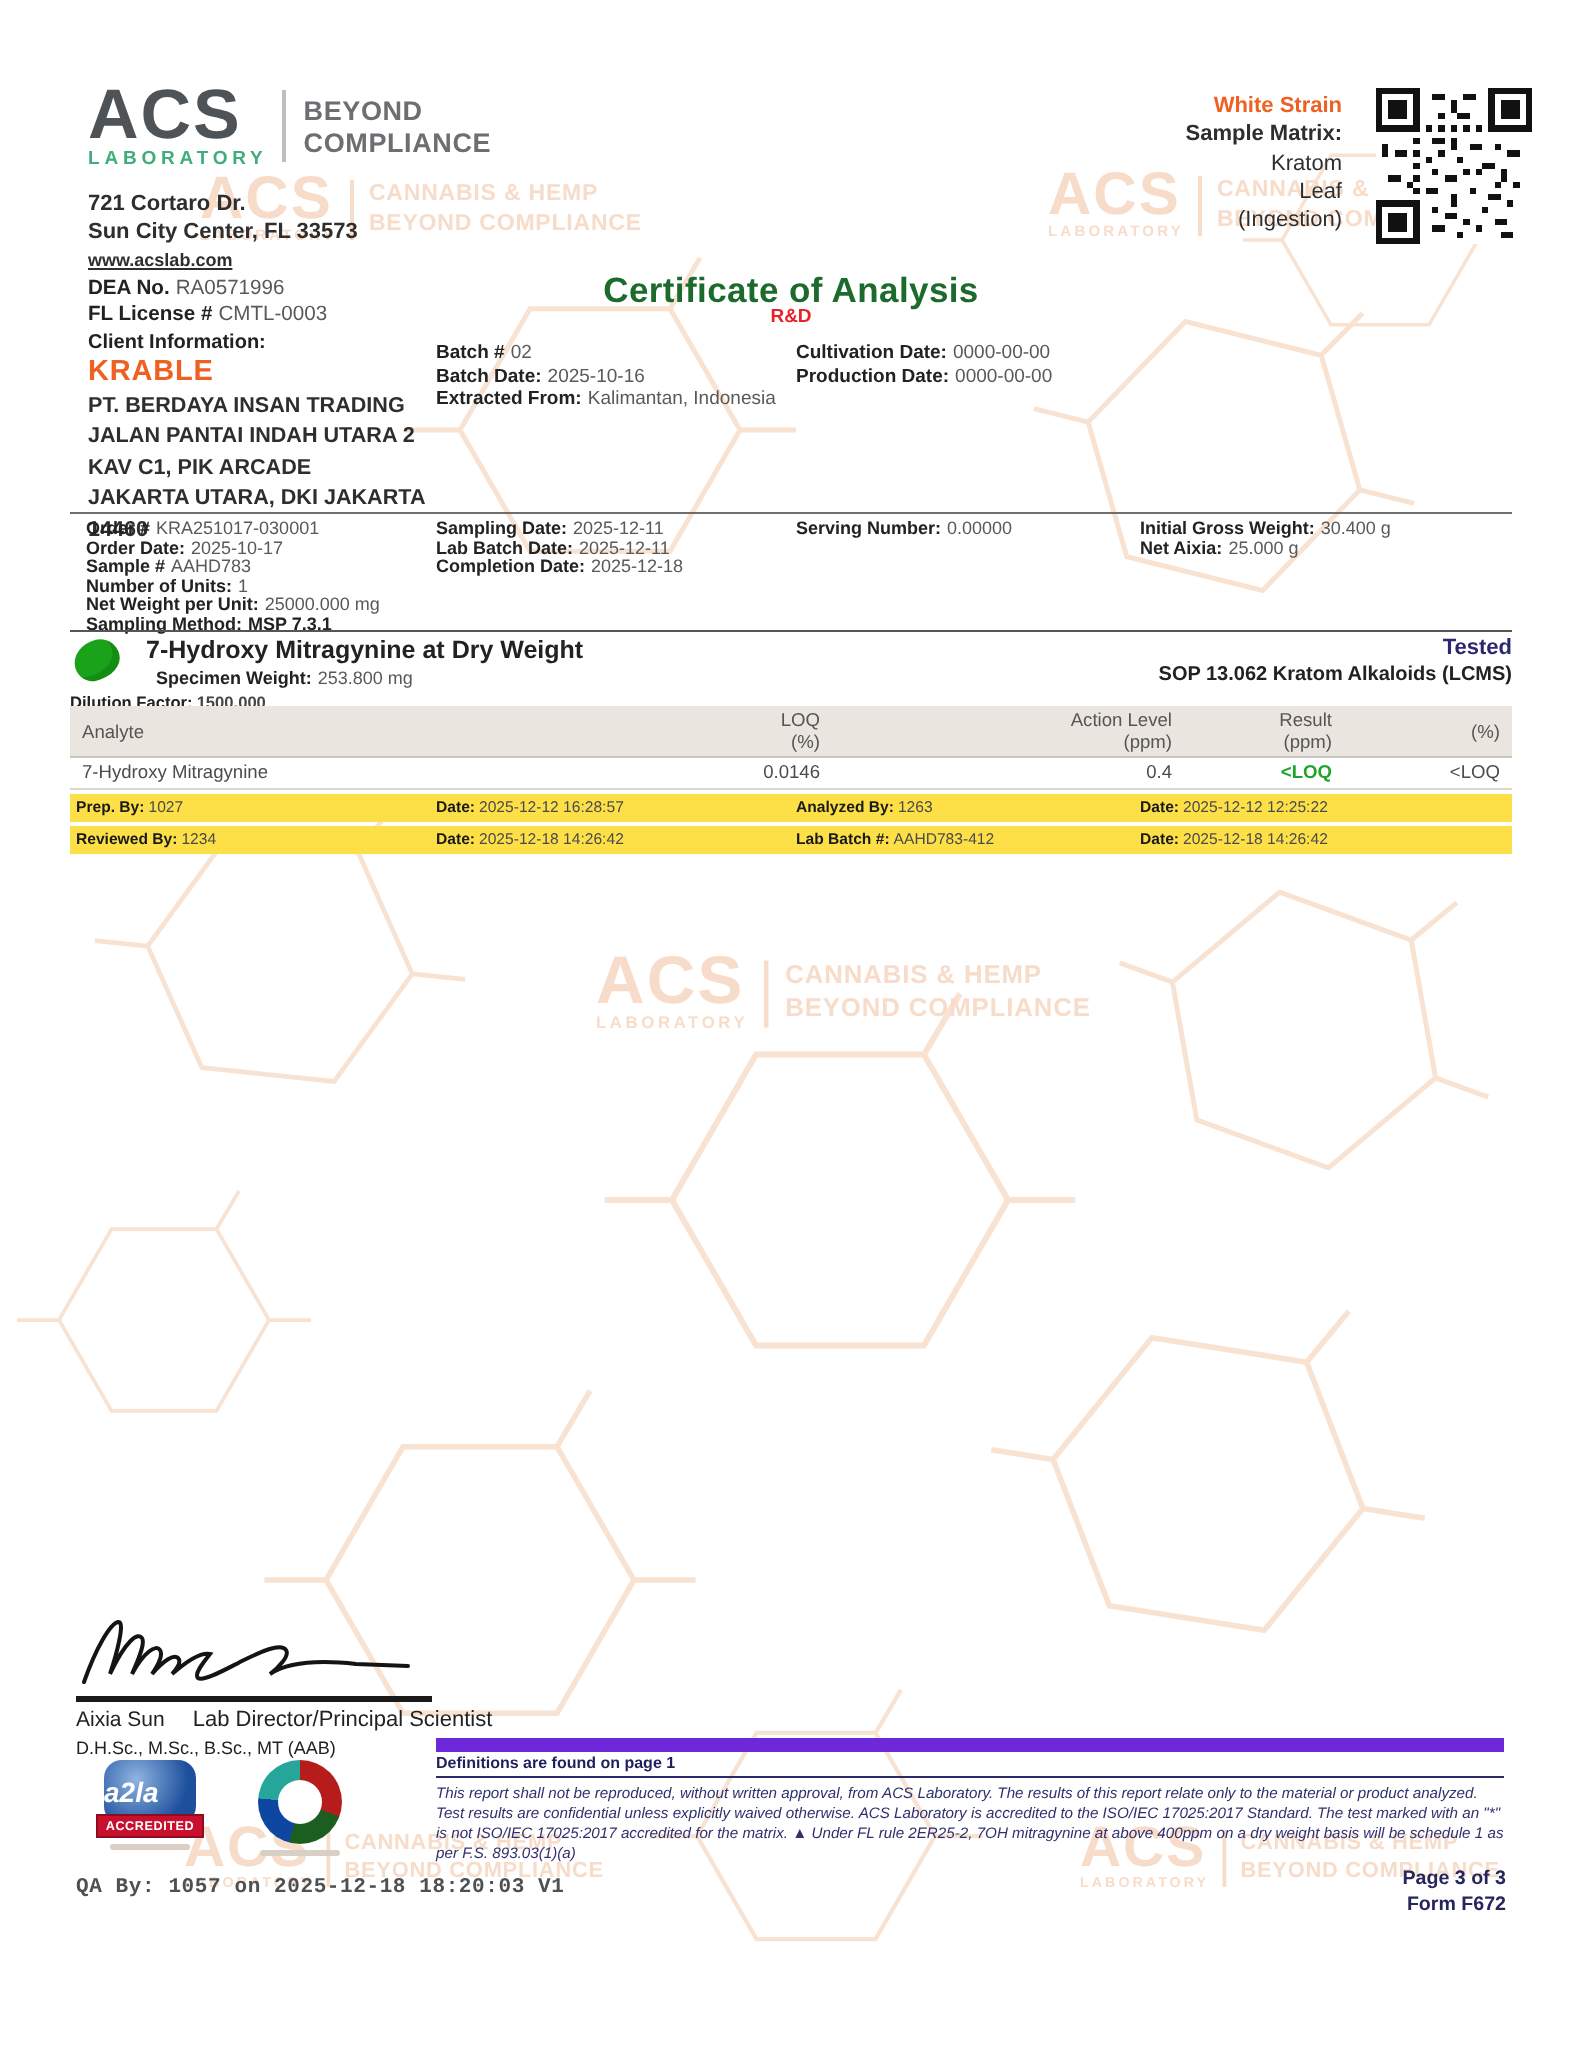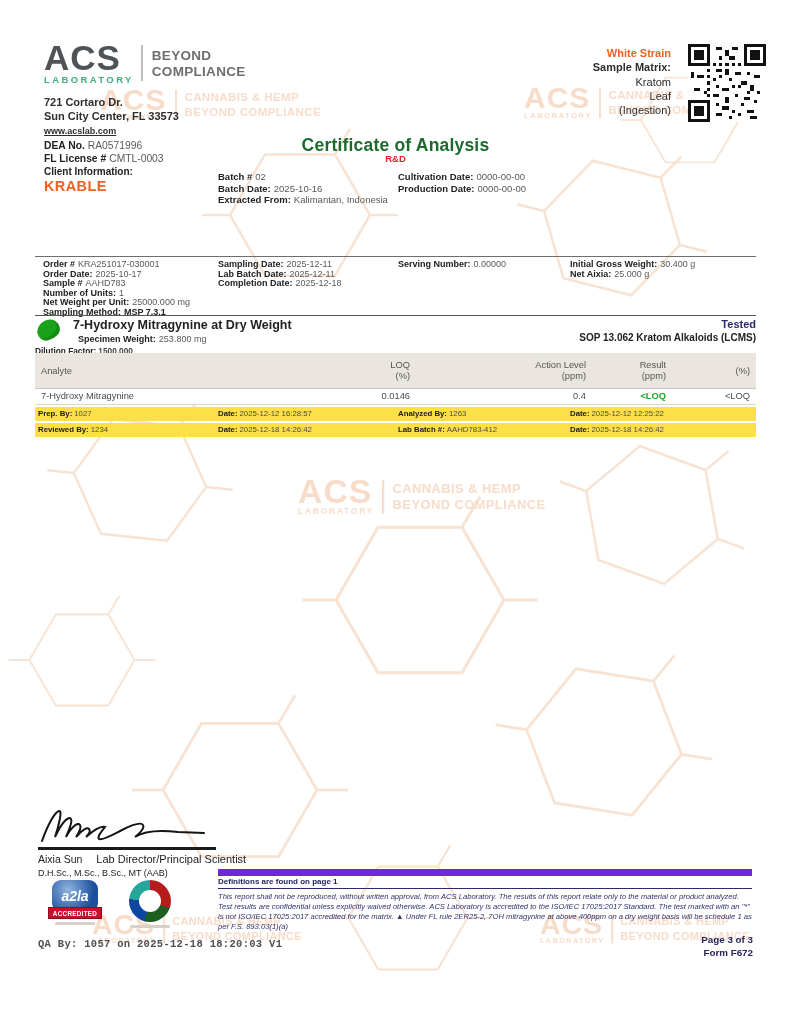--- a/index.html
+++ b/index.html
@@ -74,21 +74,21 @@
   .spec{position:absolute;left:43px;top:18px;font-size:9px;}
   .spec b{color:#222;} .spec span{color:#595959;margin-left:3px;}
   .tested{position:absolute;right:0;top:2px;font-size:11px;font-weight:bold;color:#2a2870;}
   .sop{position:absolute;right:0;top:16px;font-size:10px;font-weight:bold;color:#222;}
   .dilution{position:absolute;left:0;top:30px;font-size:8.3px;}
   .dilution b{color:#222;} .dilution span{color:#444;margin-left:2px;font-weight:bold;}
 
   
   .tbl{left:35px;right:35px;top:353px;font-size:9.3px;}
   .tr{display:flex;align-items:flex-end;padding:0 6px;}
-  .th-row{background:#eae6df;border-bottom:1px solid #cac6bf;height:36px;padding-top:3px;padding-bottom:3px;
+  .th-row{background:#eae6df;border-bottom:1px solid #cac6bf;height:26px;padding-top:3px;padding-bottom:3px;
           box-sizing:border-box;color:#555;align-items:center;}
   .c-analyte{flex:1;text-align:left;}
   .c-loq{width:158px;text-align:right;}
   .c-action{width:176px;text-align:right;}
   .c-result{width:80px;text-align:right;}
   .c-pct{width:84px;text-align:right;}
   .h2{line-height:1.18;}
   .data-row{border-bottom:1px solid #dbd7cf;padding-top:2px;padding-bottom:2.5px;color:#4c4c4c;}
   .res-green{color:#1ea52b;font-weight:bold;}
   .meta-row{display:flex;background:#fde047;margin-top:2px;padding:2.5px 3px;font-size:7.8px;align-items:center;}
@@ -100,21 +100,21 @@
   .sig-line{width:178px;height:2.5px;background:#1a1a1a;margin-top:-3px;}
   .sig-names{display:flex;gap:14px;margin-top:3px;align-items:baseline;}
   .sig-name{font-size:10.5px;color:#222;}
   .sig-role{font-size:11px;color:#222;}
   .sig-cred{font-size:9px;color:#222;margin-top:3px;}
 
   
   .badges{left:44px;top:880px;display:flex;gap:16px;align-items:flex-start;}
   .badge-a2la{display:flex;flex-direction:column;align-items:center;width:62px;}
   .a2la-globe{width:46px;height:32px;border-radius:9px;background:radial-gradient(circle at 35% 30%,#8fb4e0,#1c4f9c 70%);
-              display:flex;align-items:center;justify-content:center;color:#fff;font-weight:bold;font-style:italic;font-size:14px;}
+              display:flex;align-items:center;color:#fff;font-weight:bold;font-style:italic;font-size:14px;}
   .a2la-ribbon{margin-top:-5px;background:#c8102e;border:1px solid #8d0c20;color:#fff;font-size:6.3px;
                font-weight:bold;padding:1.5px 4px;letter-spacing:.3px;}
   .badge-tinyline{width:40px;height:3px;background:#d9cfc4;margin-top:2.5px;border-radius:2px;}
   .badge-iso{display:flex;flex-direction:column;align-items:center;width:56px;}
   .iso-circle{width:42px;height:42px;border-radius:50%;
       background:conic-gradient(#b71c1c 0 110deg,#1b5e20 110deg 195deg,#0d47a1 195deg 275deg,#26a69a 275deg 360deg);
       position:relative;}
   .iso-circle::after{content:"";position:absolute;left:10px;top:10px;width:22px;height:22px;border-radius:50%;
       background:#fff;}
 
@@ -300,20 +300,27 @@
         <rect x="19" y="15" width="1" height="1"></rect>
     </g>
   </svg>
 
   <div class="z rnd">R&amp;D</div>
   <div class="z coa">Certificate of Analysis</div>
 
   <div class="z client">
     <div class="client-label">Client Information:</div>
     <div class="client-name">KRABLE</div>
+    <div class="client-addr">
+      <div>PT. BERDAYA INSAN TRADING</div>
+      <div>JALAN PANTAI INDAH UTARA 2</div>
+      <div>KAV C1, PIK ARCADE</div>
+      <div>JAKARTA UTARA, DKI JAKARTA</div>
+      <div>14460</div>
+    </div>
   </div>
 
   <div class="z col-batch">
     <div class="kv9"><b>Batch #</b><span>02</span></div>
     <div class="kv9"><b>Batch Date:</b><span>2025-10-16</span></div>
     <div class="kv9"><b>Extracted From:</b><span>Kalimantan, Indonesia</span></div>
   </div>
 
   <div class="z col-cult">
     <div class="kv9"><b>Cultivation Date:</b><span>0000-00-00</span></div>

